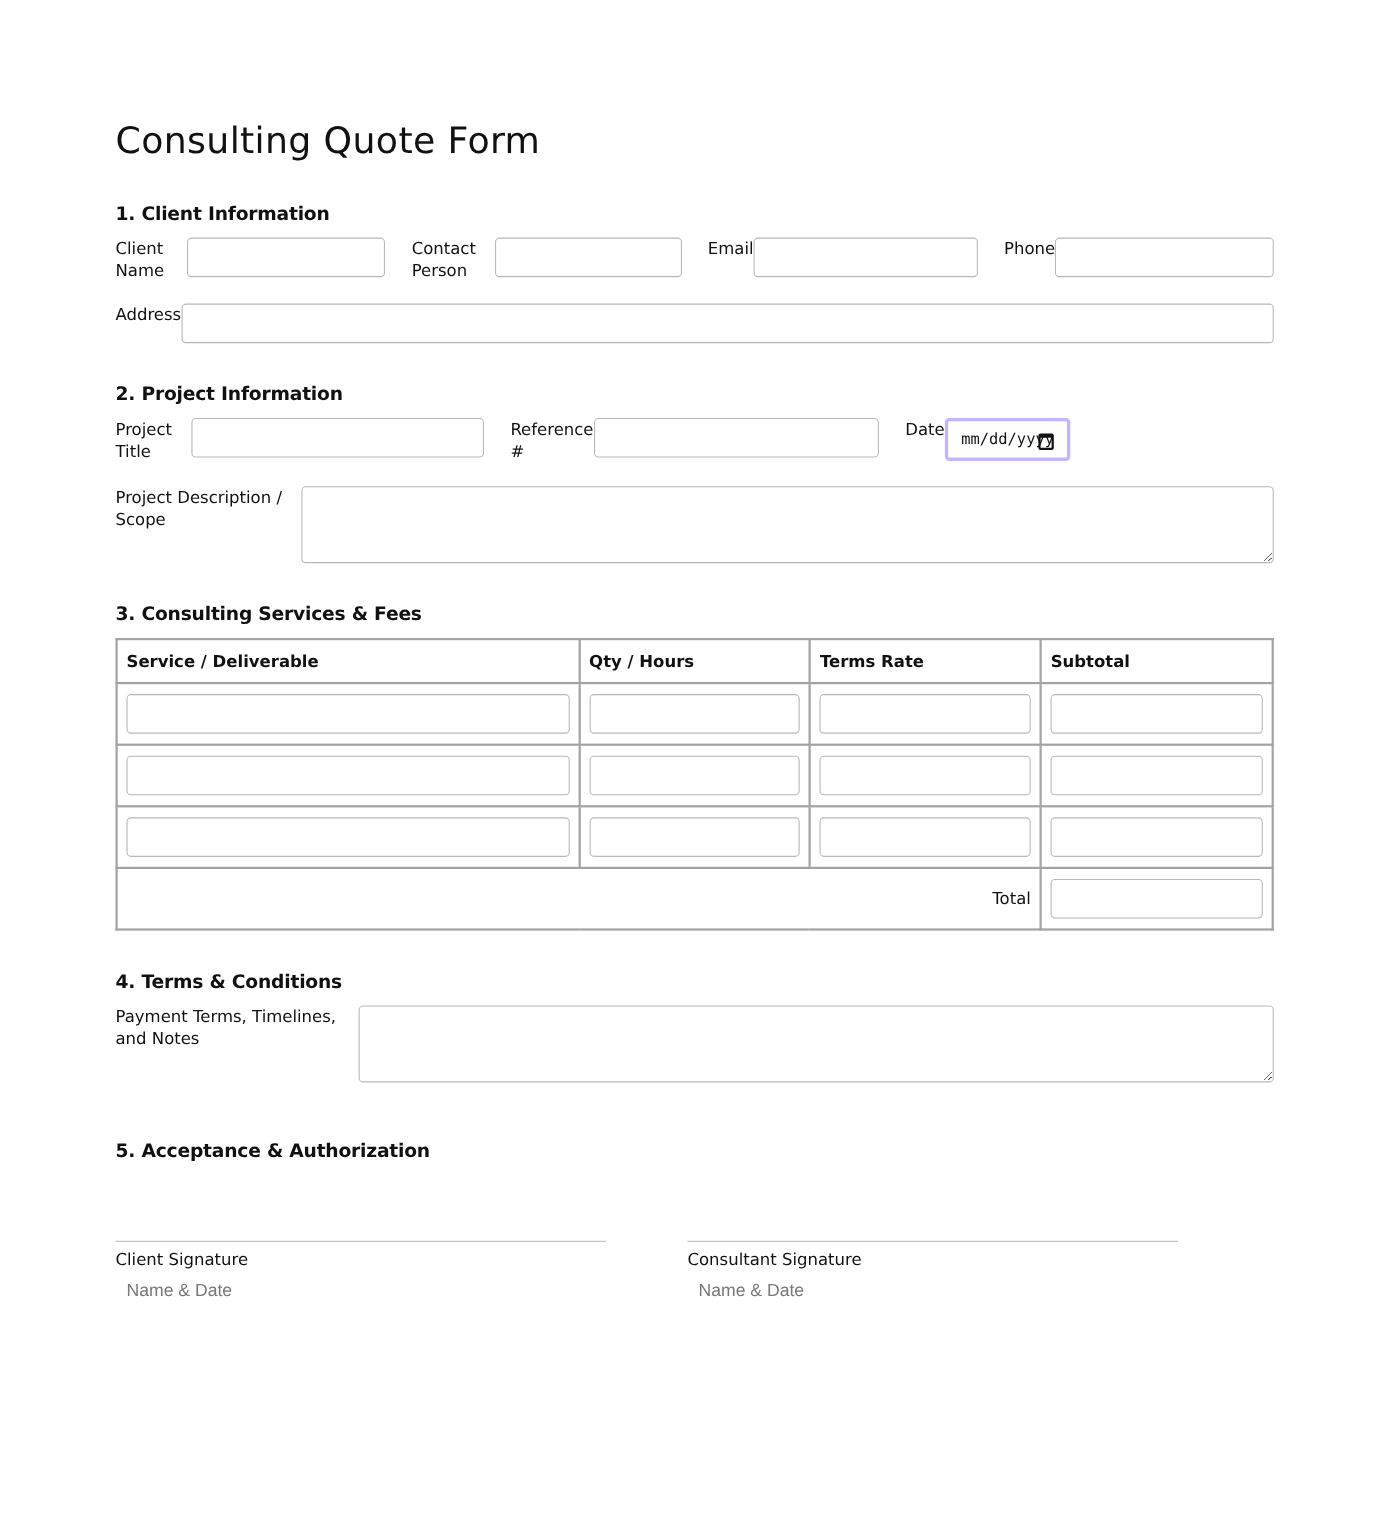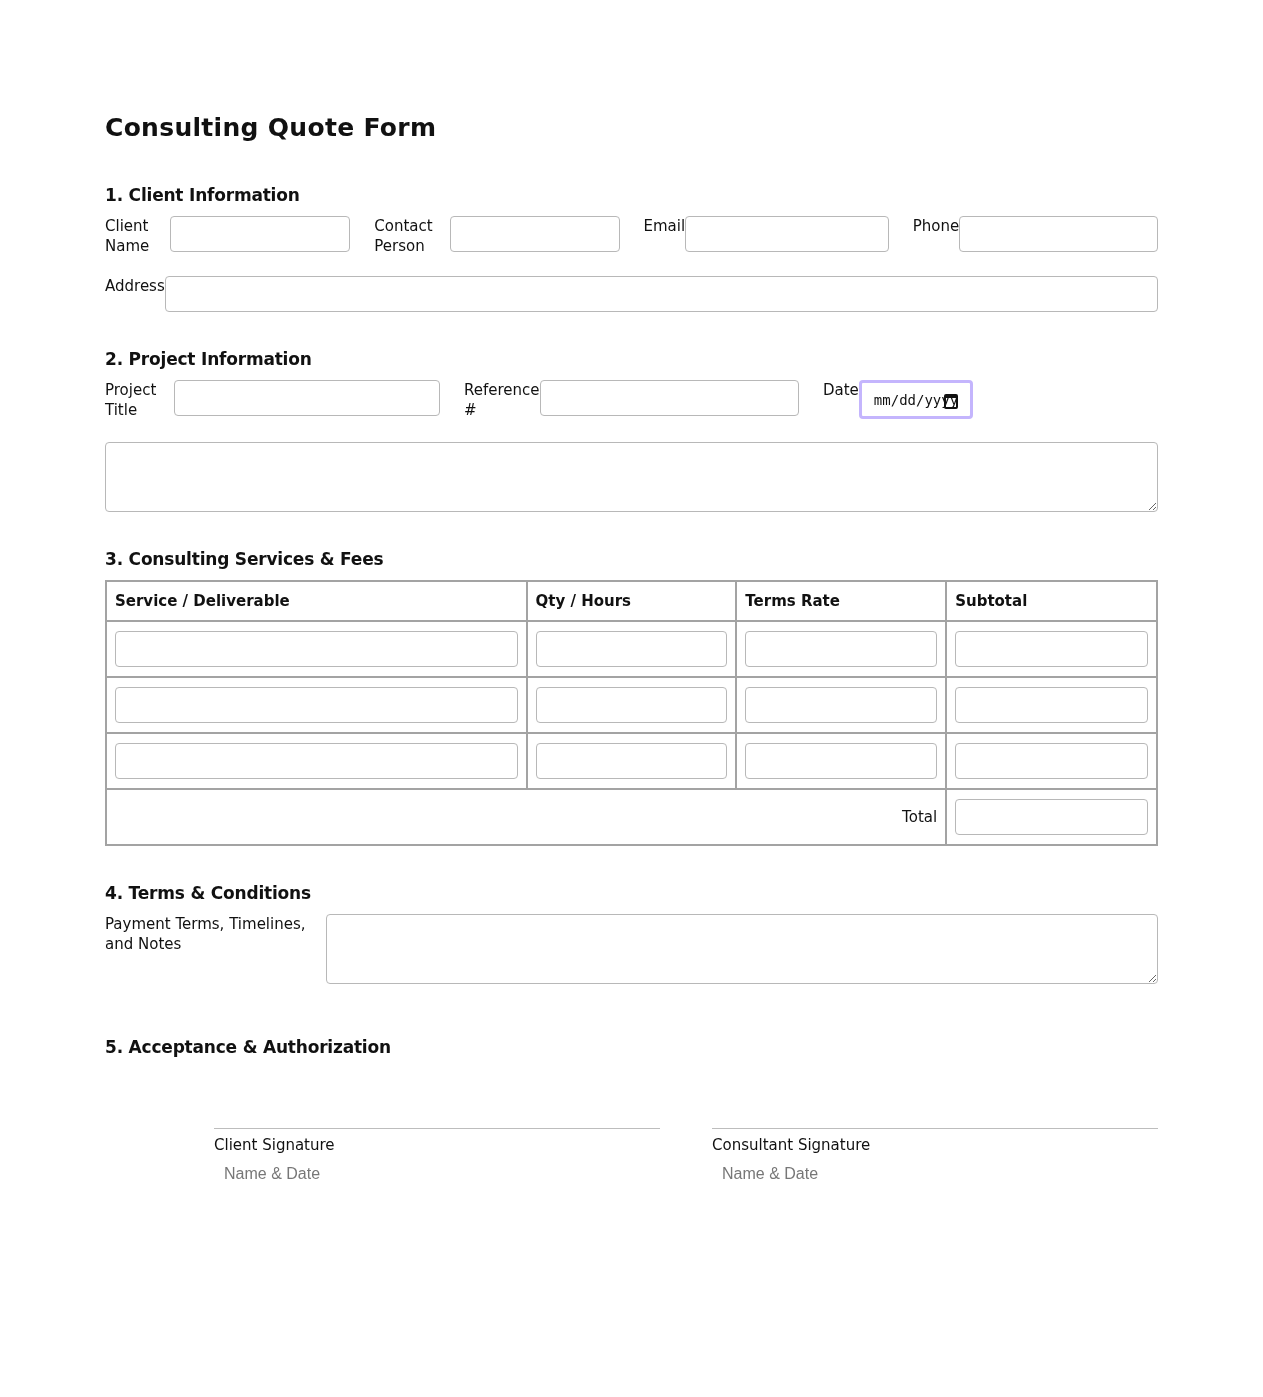--- a/index.html
+++ b/index.html
@@ -5,21 +5,21 @@
     * { box-sizing: border-box; }
     html, body { margin: 0; padding: 0; background: #ffffff; }
     body {
       width: 1263px; min-height: 1397px;
       font-family: "DejaVu Sans", sans-serif;
       color: #111111;
     }
     .page { padding: 108px 105px 80px 105px; width: 1263px; }
     h1 {
       margin: 0 0 36px 0;
-      font-size: 25px; font-weight: bold; letter-spacing: 0.3px;
+      font-size: 33px; font-weight: normal; letter-spacing: 0.3px;
       line-height: 40px;
     }
     h2 {
       margin: 0 0 10px 0;
       font-size: 17px; font-weight: bold; line-height: 22px;
       letter-spacing: -0.2px;
     }
     .section { margin-bottom: 36px; }
     .row { display: flex; gap: 24px; margin-bottom: 14px; }
     .field { flex: 1; display: flex; flex-direction: row; }
@@ -61,21 +61,21 @@
     table.fees th {
       text-align: left; font-weight: bold; height: 40px; padding-left: 8px;
     }
     table.fees td { height: 55px; }
     table.fees td .inp { height: 36px; }
     .col1 { width: 421px; }
     .col2 { width: 210px; }
     .col3 { width: 210px; }
     .col4 { width: 211px; }
     td.total-label { text-align: right; padding-right: 8px; padding-top: 20px; }
-    .sig-row { display: flex; gap: 52px; margin-top: 70px; justify-content: flex-end; }
+    .sig-row { display: flex; gap: 74px; margin-top: 70px; }
     .sig { width: 446px; }
     .sig-line { border-top: 1px solid #bdbdbd; height: 1px; margin-bottom: 6px; }
     .sig-label { font-size: 15px; line-height: 20px; }
     .sig-input {
       border: none; outline: none; width: 100%;
       font-family: "Liberation Sans", sans-serif; font-size: 16px;
       padding: 10px 10px; color: #111; background: transparent;
     }
     .sig-input::placeholder { color: #777777; }
   </style>
@@ -127,20 +127,21 @@
       <div class="field">
         <label class="lbl">Date</label>
         <div class="date-inp">
           <span>mm/dd/yyyy</span>
           <span class="cal"></span>
         </div>
       </div>
     </div>
     <div class="row" style="margin-top:16px;">
       <div class="field">
+        <label class="lbl">Project Description / Scope</label>
         <textarea class="ta" style=""></textarea>
       </div>
     </div>
   </div>
 
   <div class="section">
     <h2>3. Consulting Services &amp; Fees</h2>
     <table class="fees">
       <thead>
         <tr>

